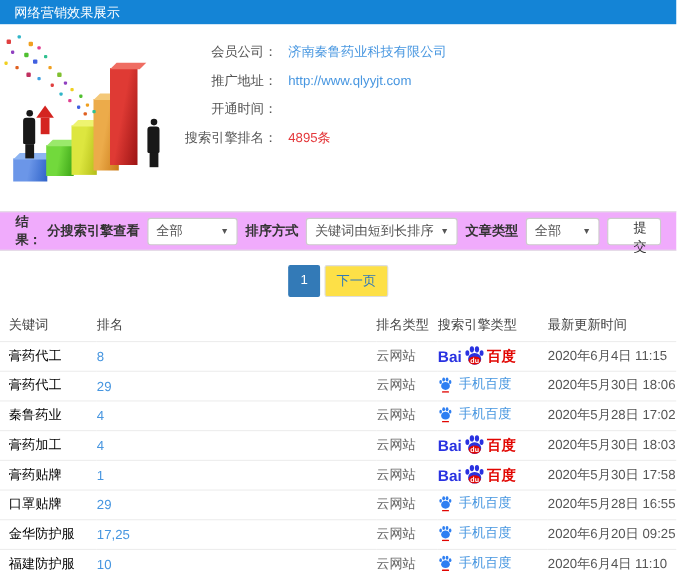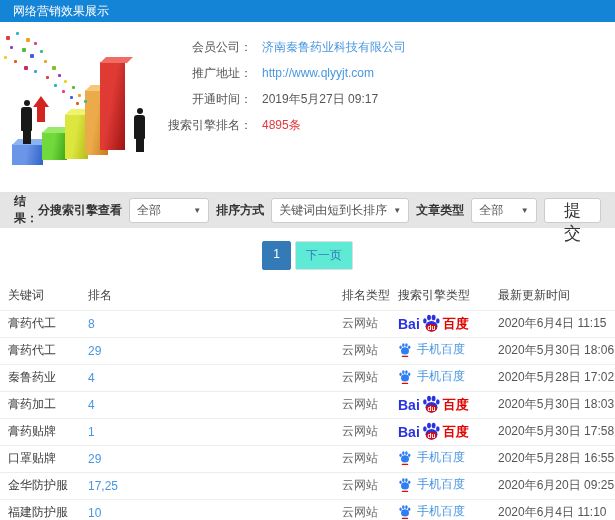--- a/index.html
+++ b/index.html
@@ -29,52 +29,53 @@
   .dot { position:absolute; border-radius:1px; }
   .info-list { flex:1; padding-top:12px; }
   .info-row { display:flex; align-items:center; height:26px; }
   .info-label { width:92px; text-align:right; color:#555; flex:none; }
   .info-value { margin-left:10px; }
   .v-link { color:#4796e0; text-decoration:none; cursor:pointer; }
   .v-plain { color:#555; }
   .v-red { color:#e4393c; }
   
   .filter-bar {
-    height:36px; background:#e5e5e5; border-top:1px solid #e3e3e3; border-bottom:1px solid #e3e3e3;
+    height:36px; background:#f0abfc; border-top:1px solid #e3e3e3; border-bottom:1px solid #e3e3e3;
     display:flex; align-items:center; padding:0 14px;
   }
   .filter-result { font-weight:bold; color:#333; }
   .filter-right { margin-left:auto; display:flex; align-items:center; gap:7px; }
   .filter-label { font-weight:bold; color:#333; white-space:nowrap; }
   .select {
     display:inline-flex; align-items:center; justify-content:space-between;
     border:1px solid #ccc; border-radius:3px; background:#fff; height:25px;
     padding:0 7px; color:#555; cursor:pointer; white-space:nowrap;
   }
   .select .caret { font-size:8px; color:#555; margin-left:6px; }
   .sel-engine { width:86px; } .sel-sort { width:142px; } .sel-article { width:70px; }
   .submit-btn {
     height:25px; padding:0 12px; border:1px solid #ccc; border-radius:3px;
-    background:#fff; color:#333; font-size:17px; cursor:pointer;
+    background:#fff; color:#333; font-size:12px; cursor:pointer;
     font-family:inherit;
+    text-align:right;
   }
   
   .pagination { display:flex; justify-content:center; gap:4px; margin:13px 0 12px; }
   .page-item {
     min-width:28px; padding:5px 10px; border:1px solid #ddd; border-radius:2px;
-    color:#337ab7; background:#5eead4; text-align:center; cursor:pointer;
+    color:#337ab7; background:#fde047; text-align:center; cursor:pointer;
   }
   .page-item.active { background:#337ab7; border-color:#337ab7; color:#fff; }
   
   table { width:615px; border-collapse:collapse; table-layout:fixed; font-size:12px; }
   th { text-align:left; font-weight:normal; color:#444; height:28px; vertical-align:middle; }
   td { height:27px; vertical-align:middle; border-top:1px solid #ededed; }
   th:first-child, td:first-child { padding-left:8px; }
   thead tr { border-bottom:1px solid #e6e6e6; }
-  .kw { color:#404040;margin-top:16px; }
+  .kw { color:#000000;margin-top:16px; }
   .rank-link { color:#4796e0; text-decoration:none; cursor:pointer; }
   .type { color:#666; }
   .time { color:#555; }
   
   .bd-logo { display:inline-flex; align-items:center; }
   .bd-bai { color:#2932e1; font-weight:bold; font-size:14px; letter-spacing:0; }
   .bd-cn { color:#e10602; font-weight:bold; font-size:13px; }
   .bd-paw { margin:0 1px; }
   .bm-logo { display:inline-flex; align-items:center; gap:5px; }
   .bm-text { color:#4796e0; font-size:12px; }
@@ -148,21 +149,20 @@
         <div class="info-row">
           <span class="info-label">会员公司：</span>
           <span class="info-value v-link">济南秦鲁药业科技有限公司</span>
         </div>
         <div class="info-row">
           <span class="info-label">推广地址：</span>
           <span class="info-value v-link">http://www.qlyyjt.com</span>
         </div>
         <div class="info-row">
           <span class="info-label">开通时间：</span>
-          <span class="info-value v-plain">2019年5月27日 09:17</span>
         </div>
         <div class="info-row">
           <span class="info-label">搜索引擎排名：</span>
           <span class="info-value v-red">4895条</span>
         </div>
       </div>
   </div>
 
   <div class="filter-bar">
     <span class="filter-result">结果：</span>

